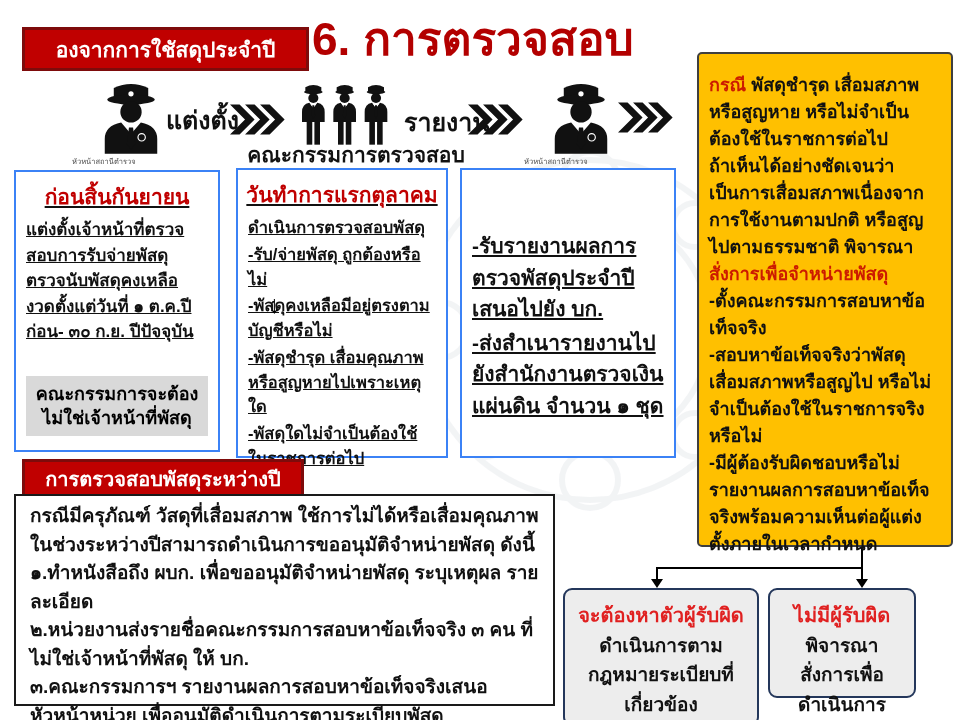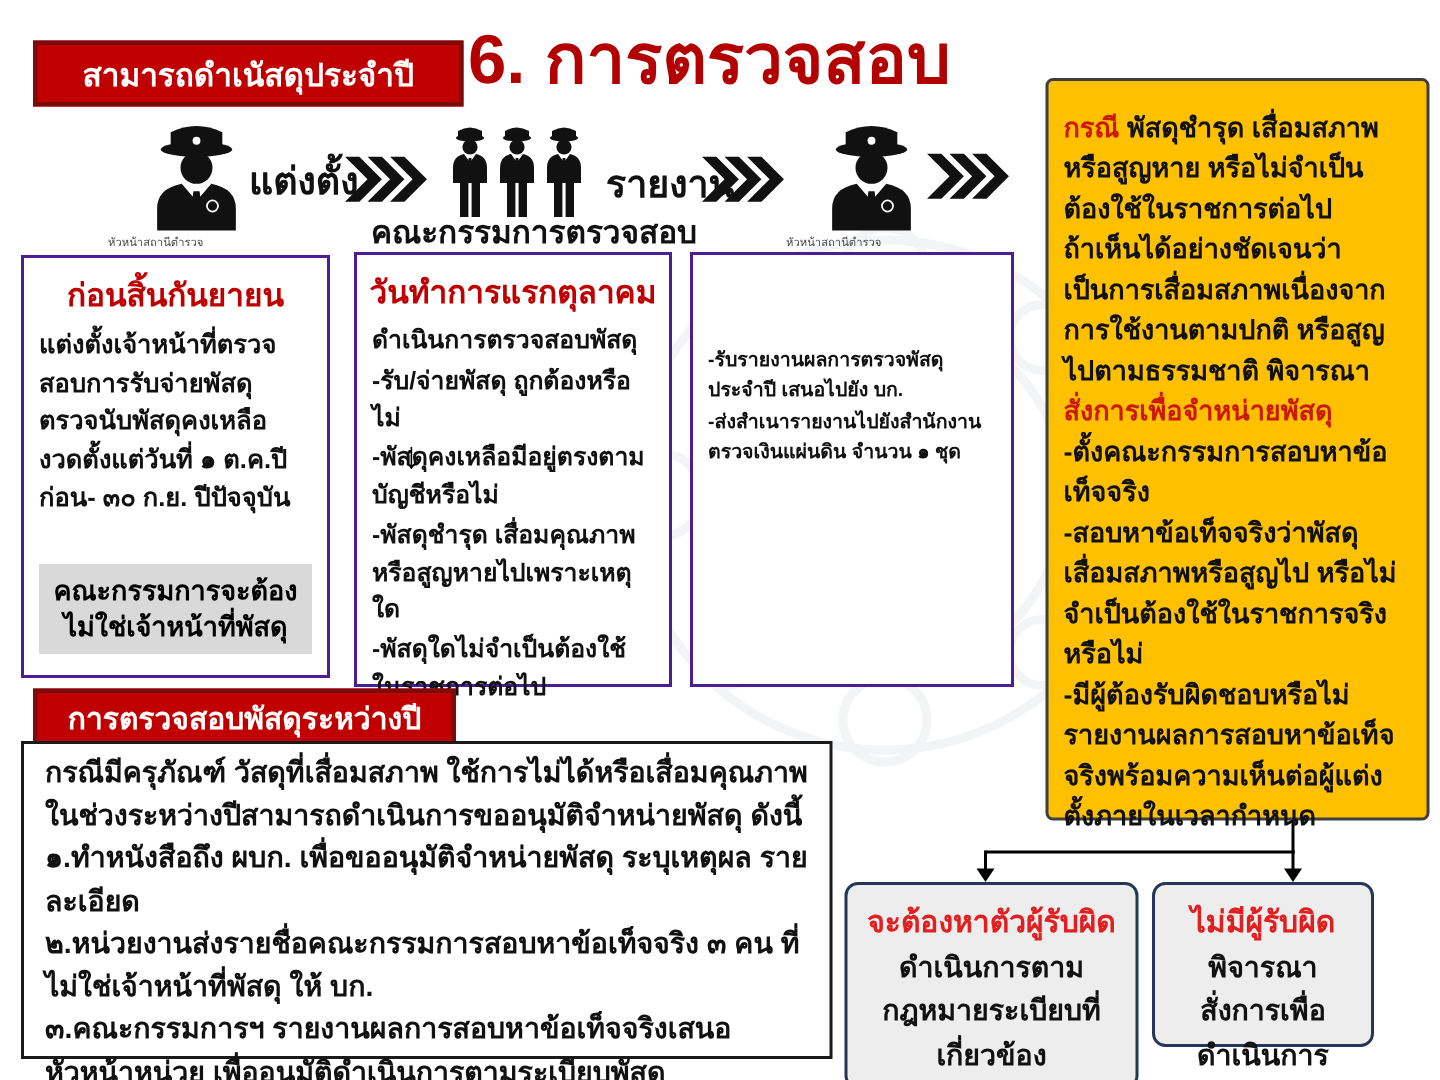--- a/index.html
+++ b/index.html
@@ -13,21 +13,21 @@
   .banner.annual{left:22px;top:27px;width:281px;height:38px;font-size:21px;}
   .banner.midyear{left:22px;top:459px;width:276px;height:34px;font-size:20px;}
   .page-title{position:absolute;left:312px;top:2px;font-size:46px;font-weight:800;color:#B30000;
               white-space:nowrap;z-index:2;}
   .flow-label{position:absolute;font-size:25px;font-weight:600;color:#111;z-index:2;}
   .committee-label{position:absolute;left:228px;top:138px;width:256px;text-align:center;
                    font-size:21px;font-weight:700;z-index:2;}
   .caption{position:absolute;font-size:7.5px;color:#4a4a4a;text-align:left;z-index:2;}
   .icon-abs{position:absolute;z-index:2;}
   
-  .wbox{position:absolute;background:#fff;border:2px solid #4c1d95;z-index:2;box-sizing:border-box;}
+  .wbox{position:absolute;background:#fff;border:2px solid #3b82f6;z-index:2;box-sizing:border-box;text-decoration:underline;}
   .wbox .btitle{margin:8px 6px 2px 6px;text-align:center;font-size:21px;font-weight:700;color:#C00000;}
   .wbox .bbody{margin:4px 10px;font-size:16.5px;font-weight:600;line-height:1.5;}
   .wbox .bline{margin:0 0 2px 0;}
   .note{position:absolute;left:10px;right:10px;bottom:14px;height:60px;background:#D9D9D9;
         display:flex;align-items:center;justify-content:center;text-align:center;
         color:#000000;font-size:18px;font-weight:700;line-height:1.35;padding:2px 6px;box-sizing:border-box;}
   
   .ybox{position:absolute;left:697px;top:52px;width:256px;height:495px;background:#FFC000;
         border:2px solid #3f3f3f;border-radius:5px;box-sizing:border-box;padding:18px 10px;
         font-size:18px;font-weight:600;line-height:1.5;z-index:2;}
@@ -71,21 +71,21 @@
   <svg class="wm" style="left:40px;top:470px;" width="300" height="250" viewBox="0 0 300 250">
     <g fill="none" stroke="#8a97a8" stroke-width="6">
       <circle cx="150" cy="125" r="100"></circle>
         <circle cx="150" cy="125" r="60"></circle>
       <circle cx="150" cy="25" r="18"></circle>
         <circle cx="250" cy="125" r="18"></circle>
         <circle cx="50" cy="125" r="18"></circle>
     </g>
   </svg>
 
-  <div class="banner annual">สามารถดำเนัสดุประจำปี</div>
+  <div class="banner annual">องจากการใชัสดุประจำปี</div>
   <div class="page-title">6. การตรวจสอบ</div>
 
   <svg class="icon-abs" style="left:90px;top:78px;" width="82" height="76" viewBox="0 0 100 92">
     <g fill="#111">
       <path d="M29,12 Q50,2 71,12 L71,24 L29,24 Z"></path>
       <ellipse cx="50" cy="26" rx="29" ry="6"></ellipse>
       <circle cx="50" cy="19" r="3.2" fill="#fff"></circle>
       <circle cx="50" cy="41" r="13"></circle>
       <path d="M18,92 L18,74 Q18,58 38,54 L50,68 L62,54 Q82,58 82,74 L82,92 Z"></path>
       <polygon points="41,55 50,67 59,55 50,60" fill="#fff"></polygon>
@@ -186,21 +186,21 @@
         <div class="bline">ดำเนินการตรวจสอบพัสดุ</div>
         <div class="bline">-รับ/จ่ายพัสดุ ถูกต้องหรือไม่</div>
         <div class="bline">-พัสดุคงเหลือมีอยู่ตรงตามบัญชีหรือไม่</div>
         <div class="bline">-พัสดุชำรุด เสื่อมคุณภาพหรือสูญหายไปเพราะเหตุใด</div>
         <div class="bline">-พัสดุใดไม่จำเป็นต้องใช้ในราชการต่อไป</div>
       </div>
   </div>
   <div class="mini-arrow">↓</div>
 
   <div class="wbox" style="left:460px;top:168px;width:216px;height:290px;">
-    <div class="bbody" style="margin-top:60px;font-size:13px;">
+    <div class="bbody" style="margin-top:60px;font-size:21px;">
         <div class="bline">-รับรายงานผลการตรวจพัสดุประจำปี เสนอไปยัง บก.</div>
         <div class="bline">-ส่งสำเนารายงานไปยังสำนักงานตรวจเงินแผ่นดิน จำนวน ๑ ชุด</div>
       </div>
   </div>
 
   <div class="ybox">
     <p><span class="red">กรณี</span> <span>พัสดุชำรุด เสื่อมสภาพ หรือสูญหาย หรือไม่จำเป็น ต้องใช้ในราชการต่อไป</span></p>
     <p>ถ้าเห็นได้อย่างชัดเจนว่าเป็นการเสื่อมสภาพเนื่องจากการใช้งานตามปกติ หรือสูญไปตามธรรมชาติ พิจารณา</p>
     <p class="red">สั่งการเพื่อจำหน่ายพัสดุ</p>
     <div>

